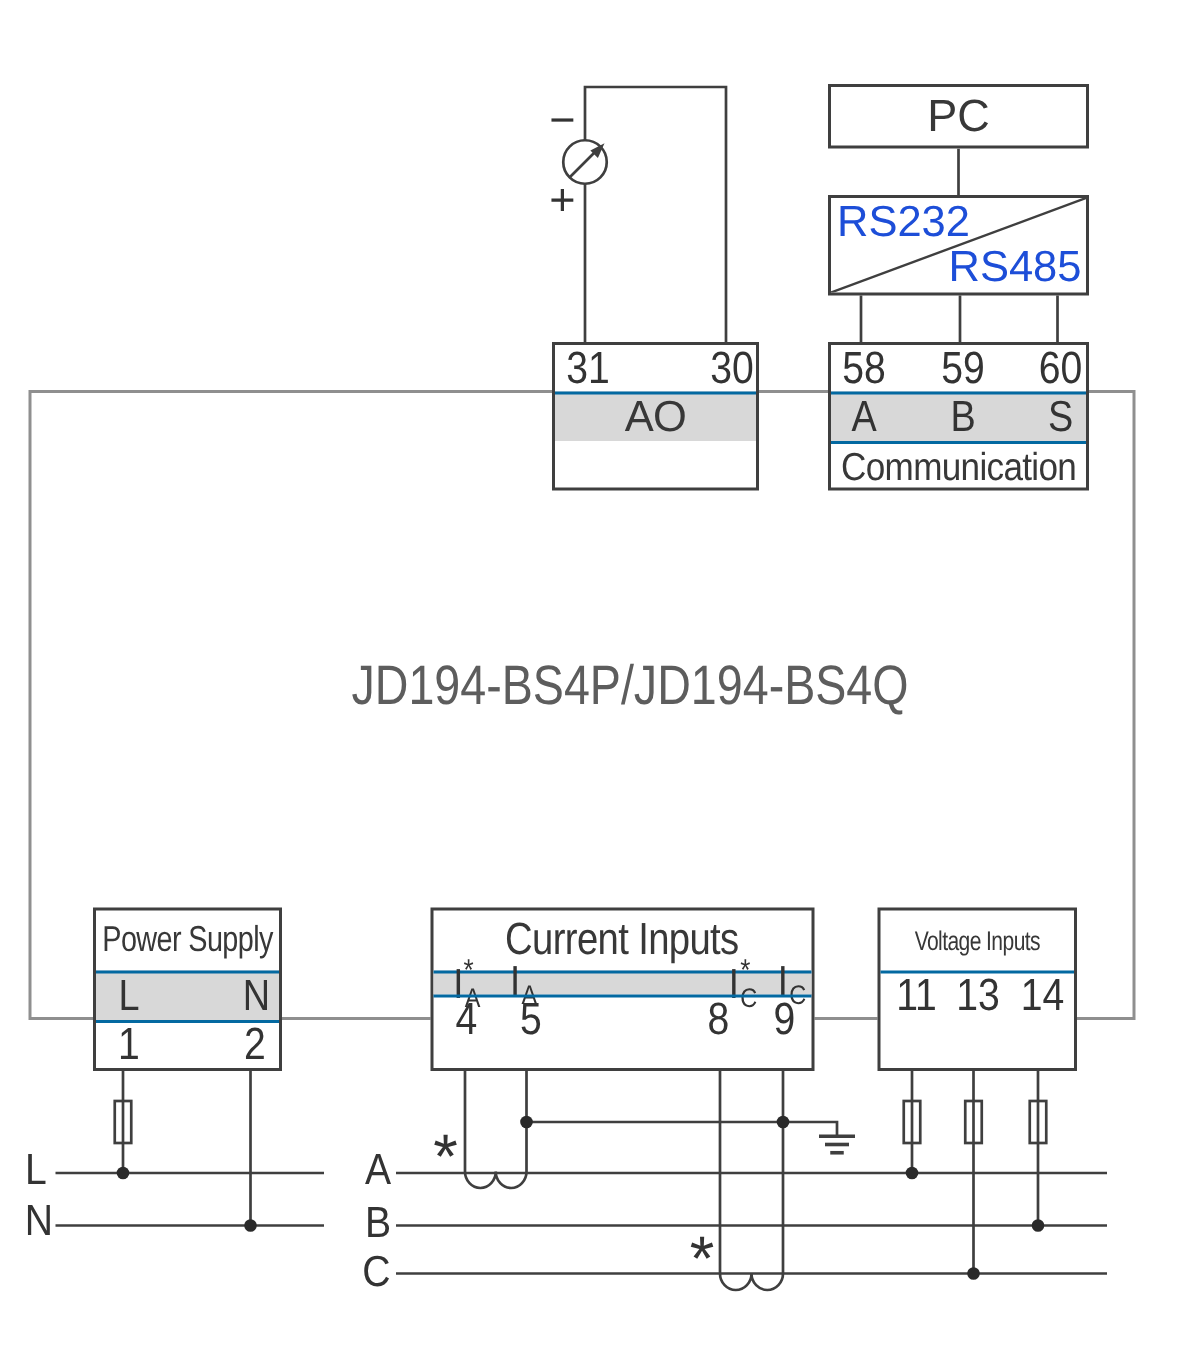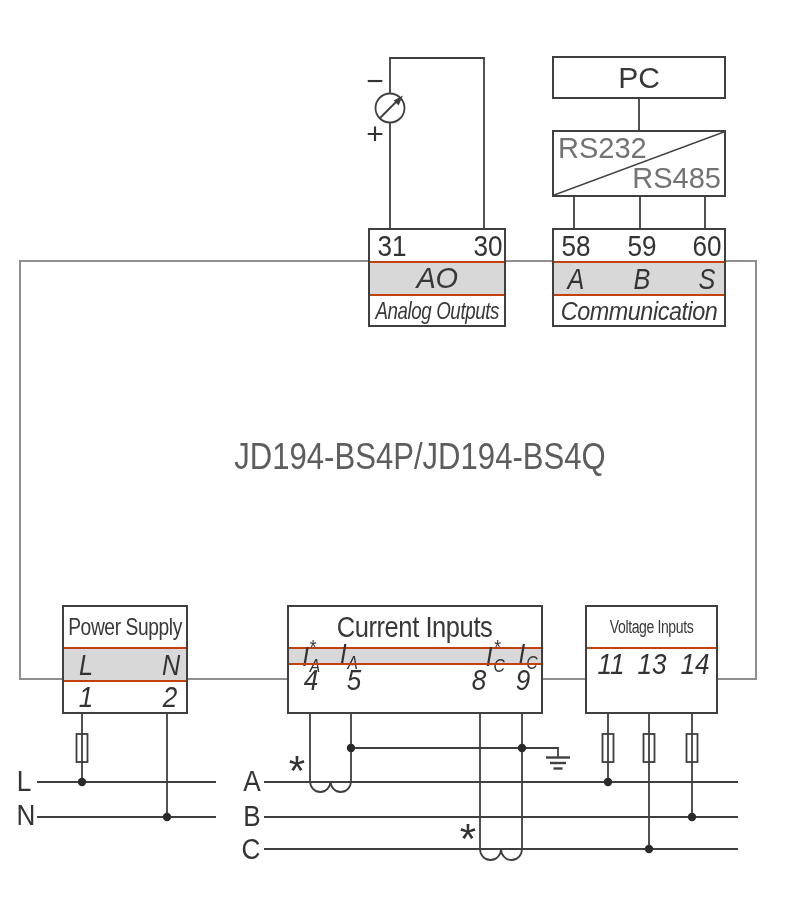--- a/index.html
+++ b/index.html
@@ -8,38 +8,38 @@
   
   #devbox{position:absolute;left:19px;top:260px;width:738px;height:420px;
           border:2px solid #8f8f8f;box-sizing:border-box;z-index:1;}
   #devlabel{position:absolute;left:70px;top:437px;width:700px;text-align:center;
             font-size:37px;color:#5d5d5d;letter-spacing:0;line-height:40px;
             transform:scaleX(.84);transform-origin:center;z-index:4;white-space:nowrap;}
   svg.wires{position:absolute;left:0;top:0;z-index:2;}
   
   .block{position:absolute;border:2px solid #3f3f3f;background:#fff;box-sizing:border-box;z-index:3;}
   .row{position:relative;width:100%;box-sizing:border-box;display:flex;align-items:center;justify-content:center;}
-  .bt{border-top:2px solid #c2410c;font-style:italic;}
+  .bt{border-top:2px solid #0369a1;}
   .gray{background:#d8d8d8;}
   .cell{position:absolute;top:50%;left:0;transform:translate(-50%,-50%) scaleX(.87);
         transform-origin:center;font-size:29px;line-height:1;white-space:nowrap;color:#333;}
   .cell.n30{font-size:30px;}
   .title{display:block;text-align:center;white-space:nowrap;line-height:1;letter-spacing:-.5px;}
   .comp{font-size:28px;}
   .comp .sub{font-size:18px;vertical-align:-6px;margin-left:1px;}
   .comp .sup{font-size:20px;vertical-align:12px;margin-left:-13px;display:inline-block;}
   
   .plainbox{position:absolute;border:2px solid #3f3f3f;box-sizing:border-box;background:#fff;
             display:flex;align-items:center;justify-content:center;z-index:3;}
   
   .feeder{position:absolute;font-size:29px;line-height:1;transform:translate(-50%,-50%) scaleX(.9);
           transform-origin:center;z-index:4;color:#333;}
   .sign{position:absolute;font-size:30px;line-height:1;transform:translate(-50%,-50%);z-index:4;color:#333;}
   .star{position:absolute;font-size:42px;line-height:1;transform:translateX(-50%);z-index:4;color:#333;}
-  .rslabel{position:absolute;font-size:29px;line-height:1;color:#737373;}
+  .rslabel{position:absolute;font-size:29px;line-height:1;color:#1d4ed8;}
 </style>
 </head>
 <body>
 
 <div id="canvas">
 
   <div id="devbox"></div>
   <div id="devlabel">JD194-BS4P/JD194-BS4Q</div>
 
   <svg class="wires" width="800" height="908" viewBox="0 0 800 908">
@@ -107,23 +107,20 @@
   </div>
 
   <div class="block" style="left:368px;top:228px;width:138px;height:99px;">
     <div class="row" style="height:31px">
       <span class="cell n30" style="left:22px">31</span>
       <span class="cell n30" style="left:118px">30</span>
     </div>
     <div class="row gray bt" style="height:33px;font-size:29px">
       <span class="title">AO</span>
     </div>
-    <div class="row bt" style="height:31px;font-size:24px">
-      <span class="title" style="transform:scaleX(.78)">Analog Outputs</span>
-    </div>
   </div>
 
   <div class="block" style="left:552px;top:228px;width:174px;height:99px;">
     <div class="row" style="height:31px">
       <span class="cell n30" style="left:22px">58</span>
       <span class="cell n30" style="left:88px">59</span>
       <span class="cell n30" style="left:153px">60</span>
     </div>
     <div class="row gray bt" style="height:33px">
       <span class="cell" style="left:22px">A</span>

